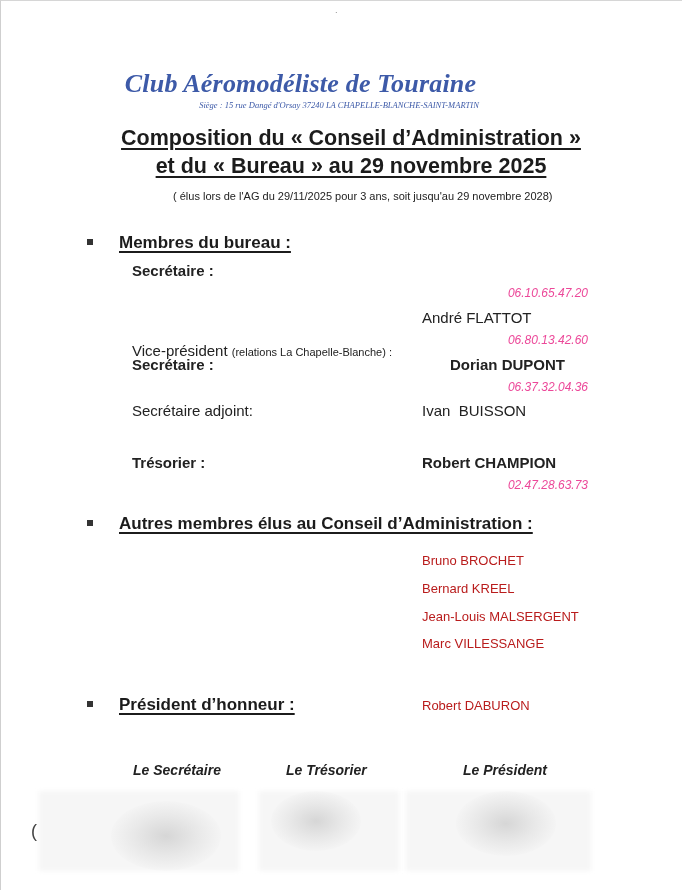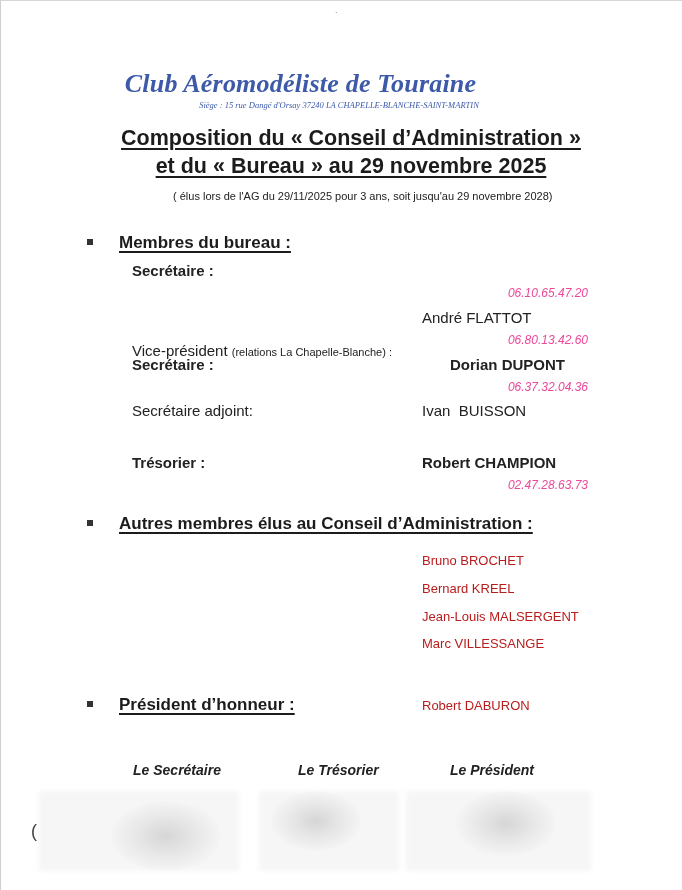--- a/index.html
+++ b/index.html
@@ -70,22 +70,22 @@
   <div class="member" style="top:580px;">Bernard KREEL</div>
   <div class="member" style="top:608px;">Jean-Louis MALSERGENT</div>
   <div class="member" style="top:635px;">Marc VILLESSANGE</div>
 
   <div class="section-head" style="top:694px;">
     <span class="bullet"></span><span class="label">Président d’honneur :</span>
   </div>
   <div class="member" style="top:697px;">Robert DABURON</div>
 
   <div class="sig-label" style="left:132px;">Le Secrétaire</div>
-  <div class="sig-label" style="left:297px;">Le Trésorier</div>
-  <div class="sig-label" style="left:449px;">Le Président</div>
+  <div class="sig-label" style="left:285px;">Le Trésorier</div>
+  <div class="sig-label" style="left:462px;">Le Président</div>
 
   <div class="sig-blur" style="left:38px; width:200px;"></div>
   <div class="sig-blur" style="left:258px; width:140px;"></div>
   <div class="sig-blur" style="left:405px; width:185px;"></div>
   <div class="sig-blob" style="left:110px; top:800px; width:110px; height:70px;"></div>
   <div class="sig-blob" style="left:270px; top:790px; width:90px; height:60px;"></div>
   <div class="sig-blob" style="left:455px; top:790px; width:100px; height:65px;"></div>
 
   <div class="paren">(</div>
 </div>

